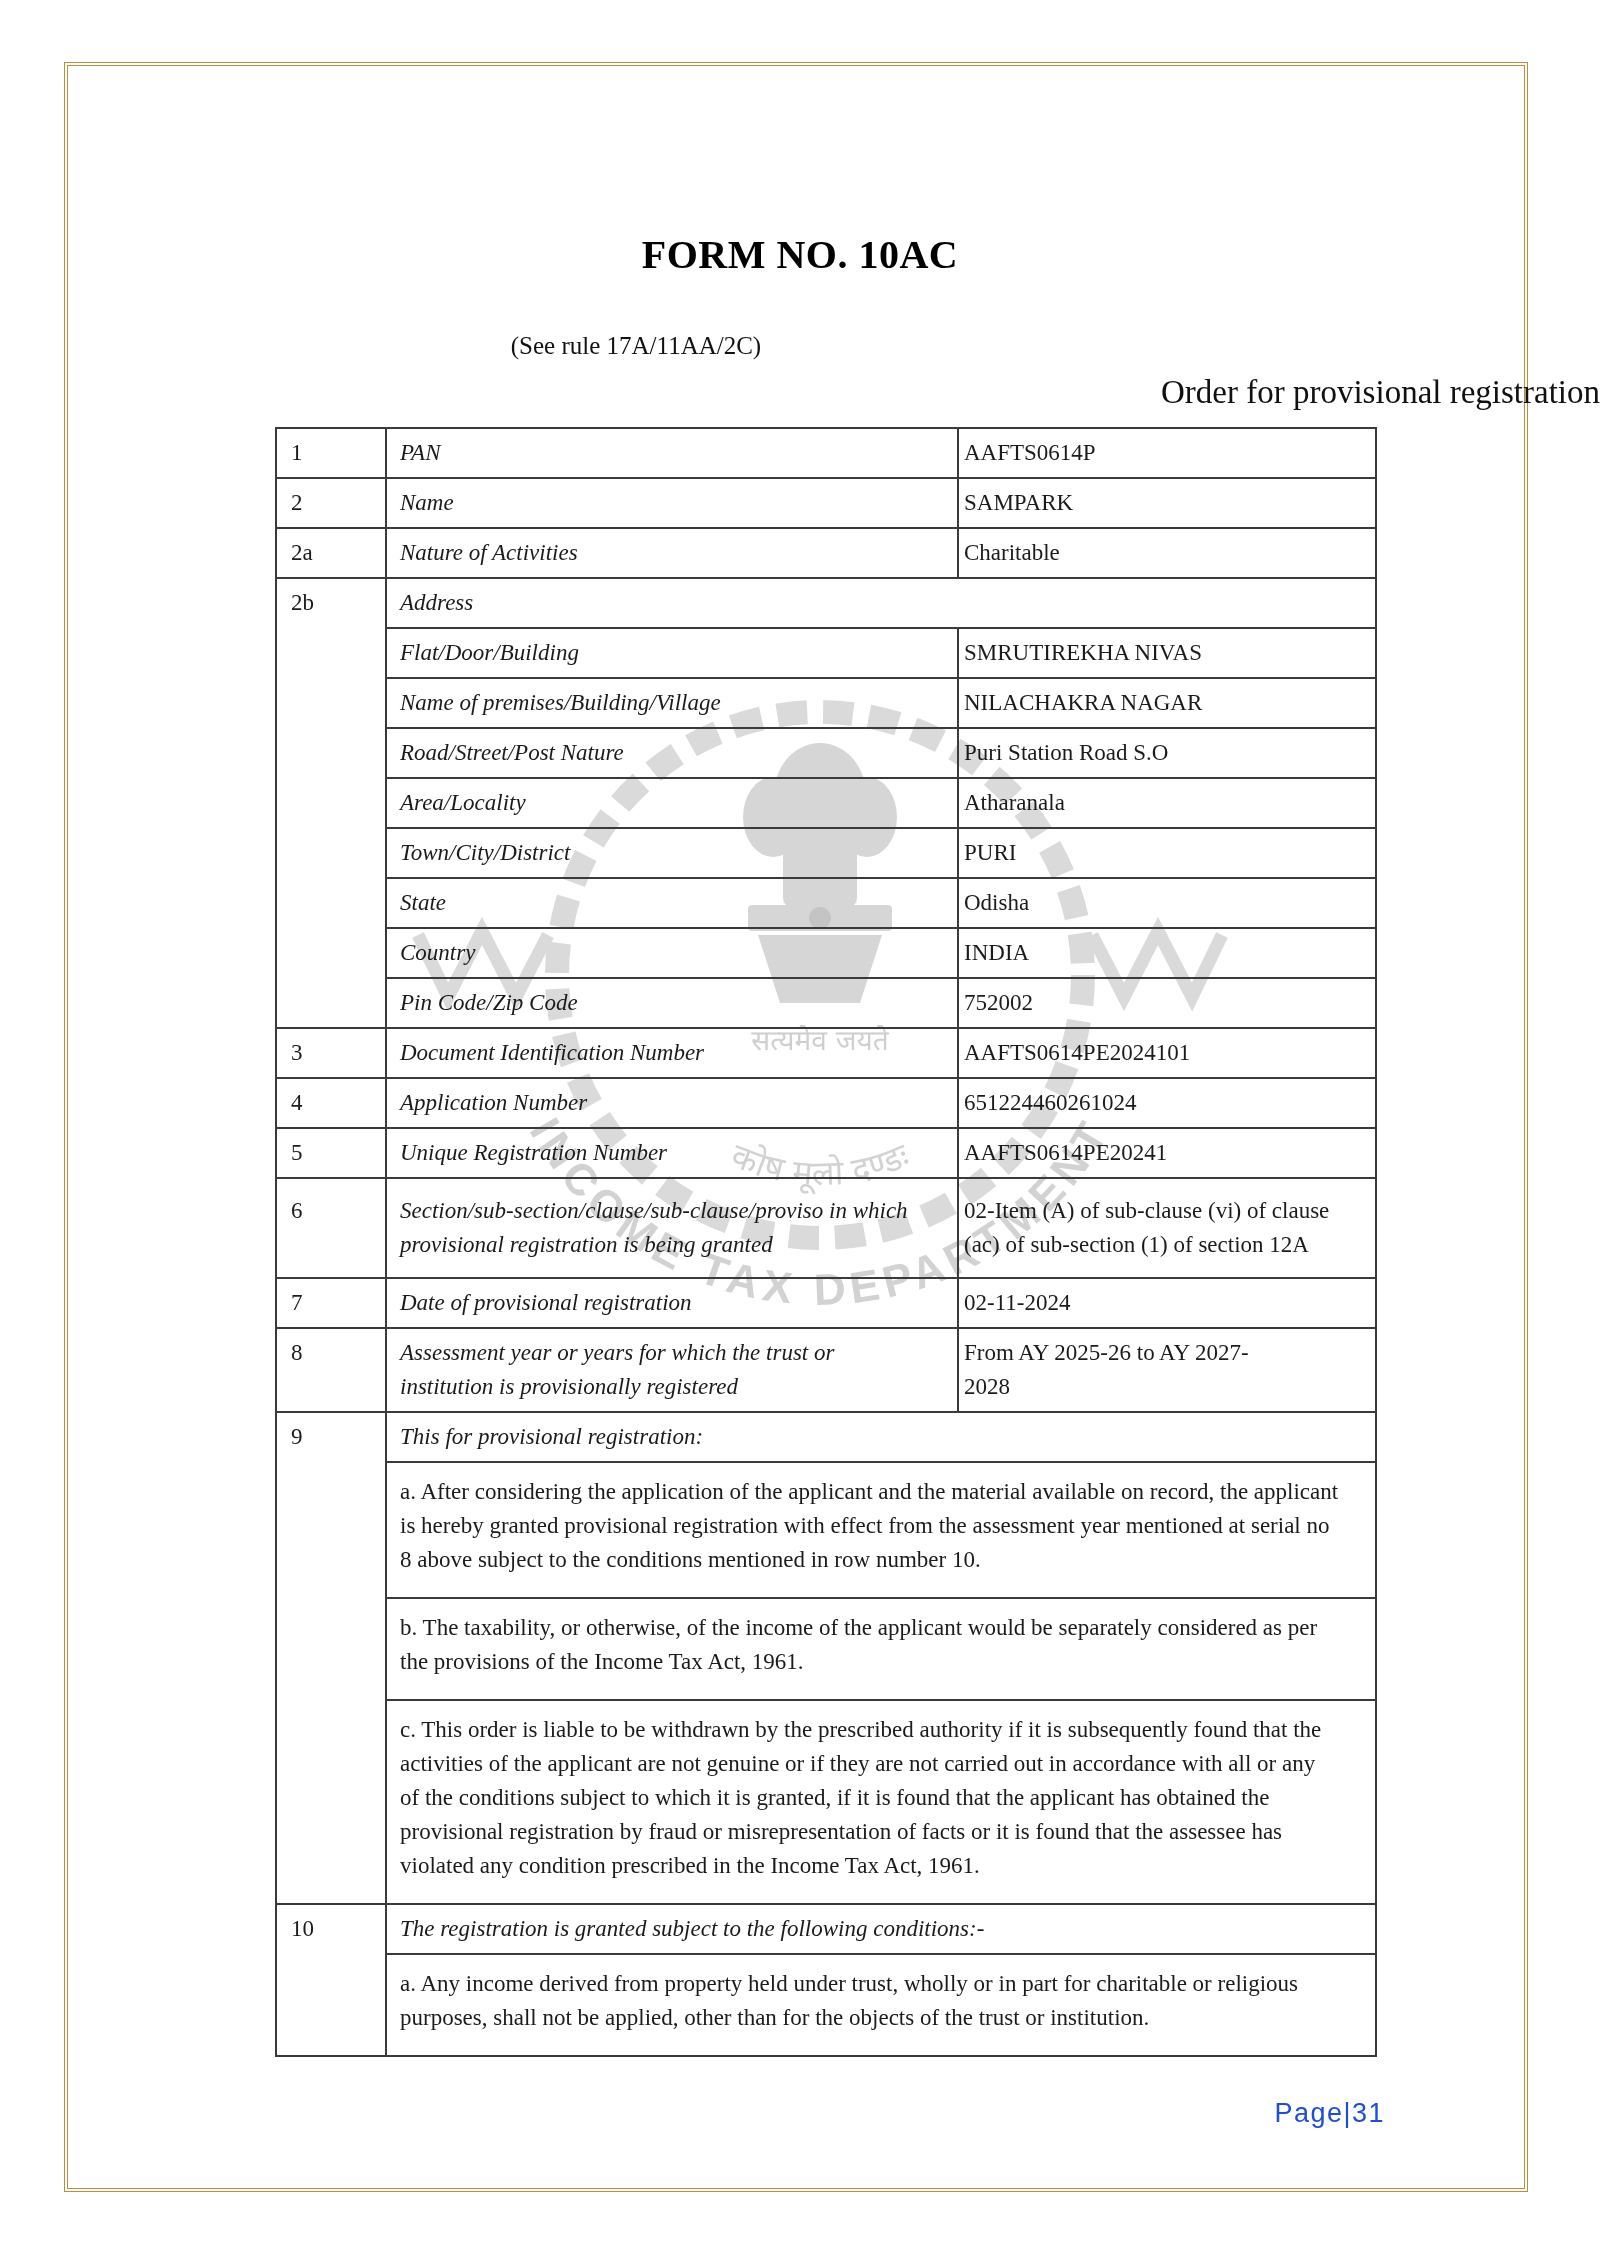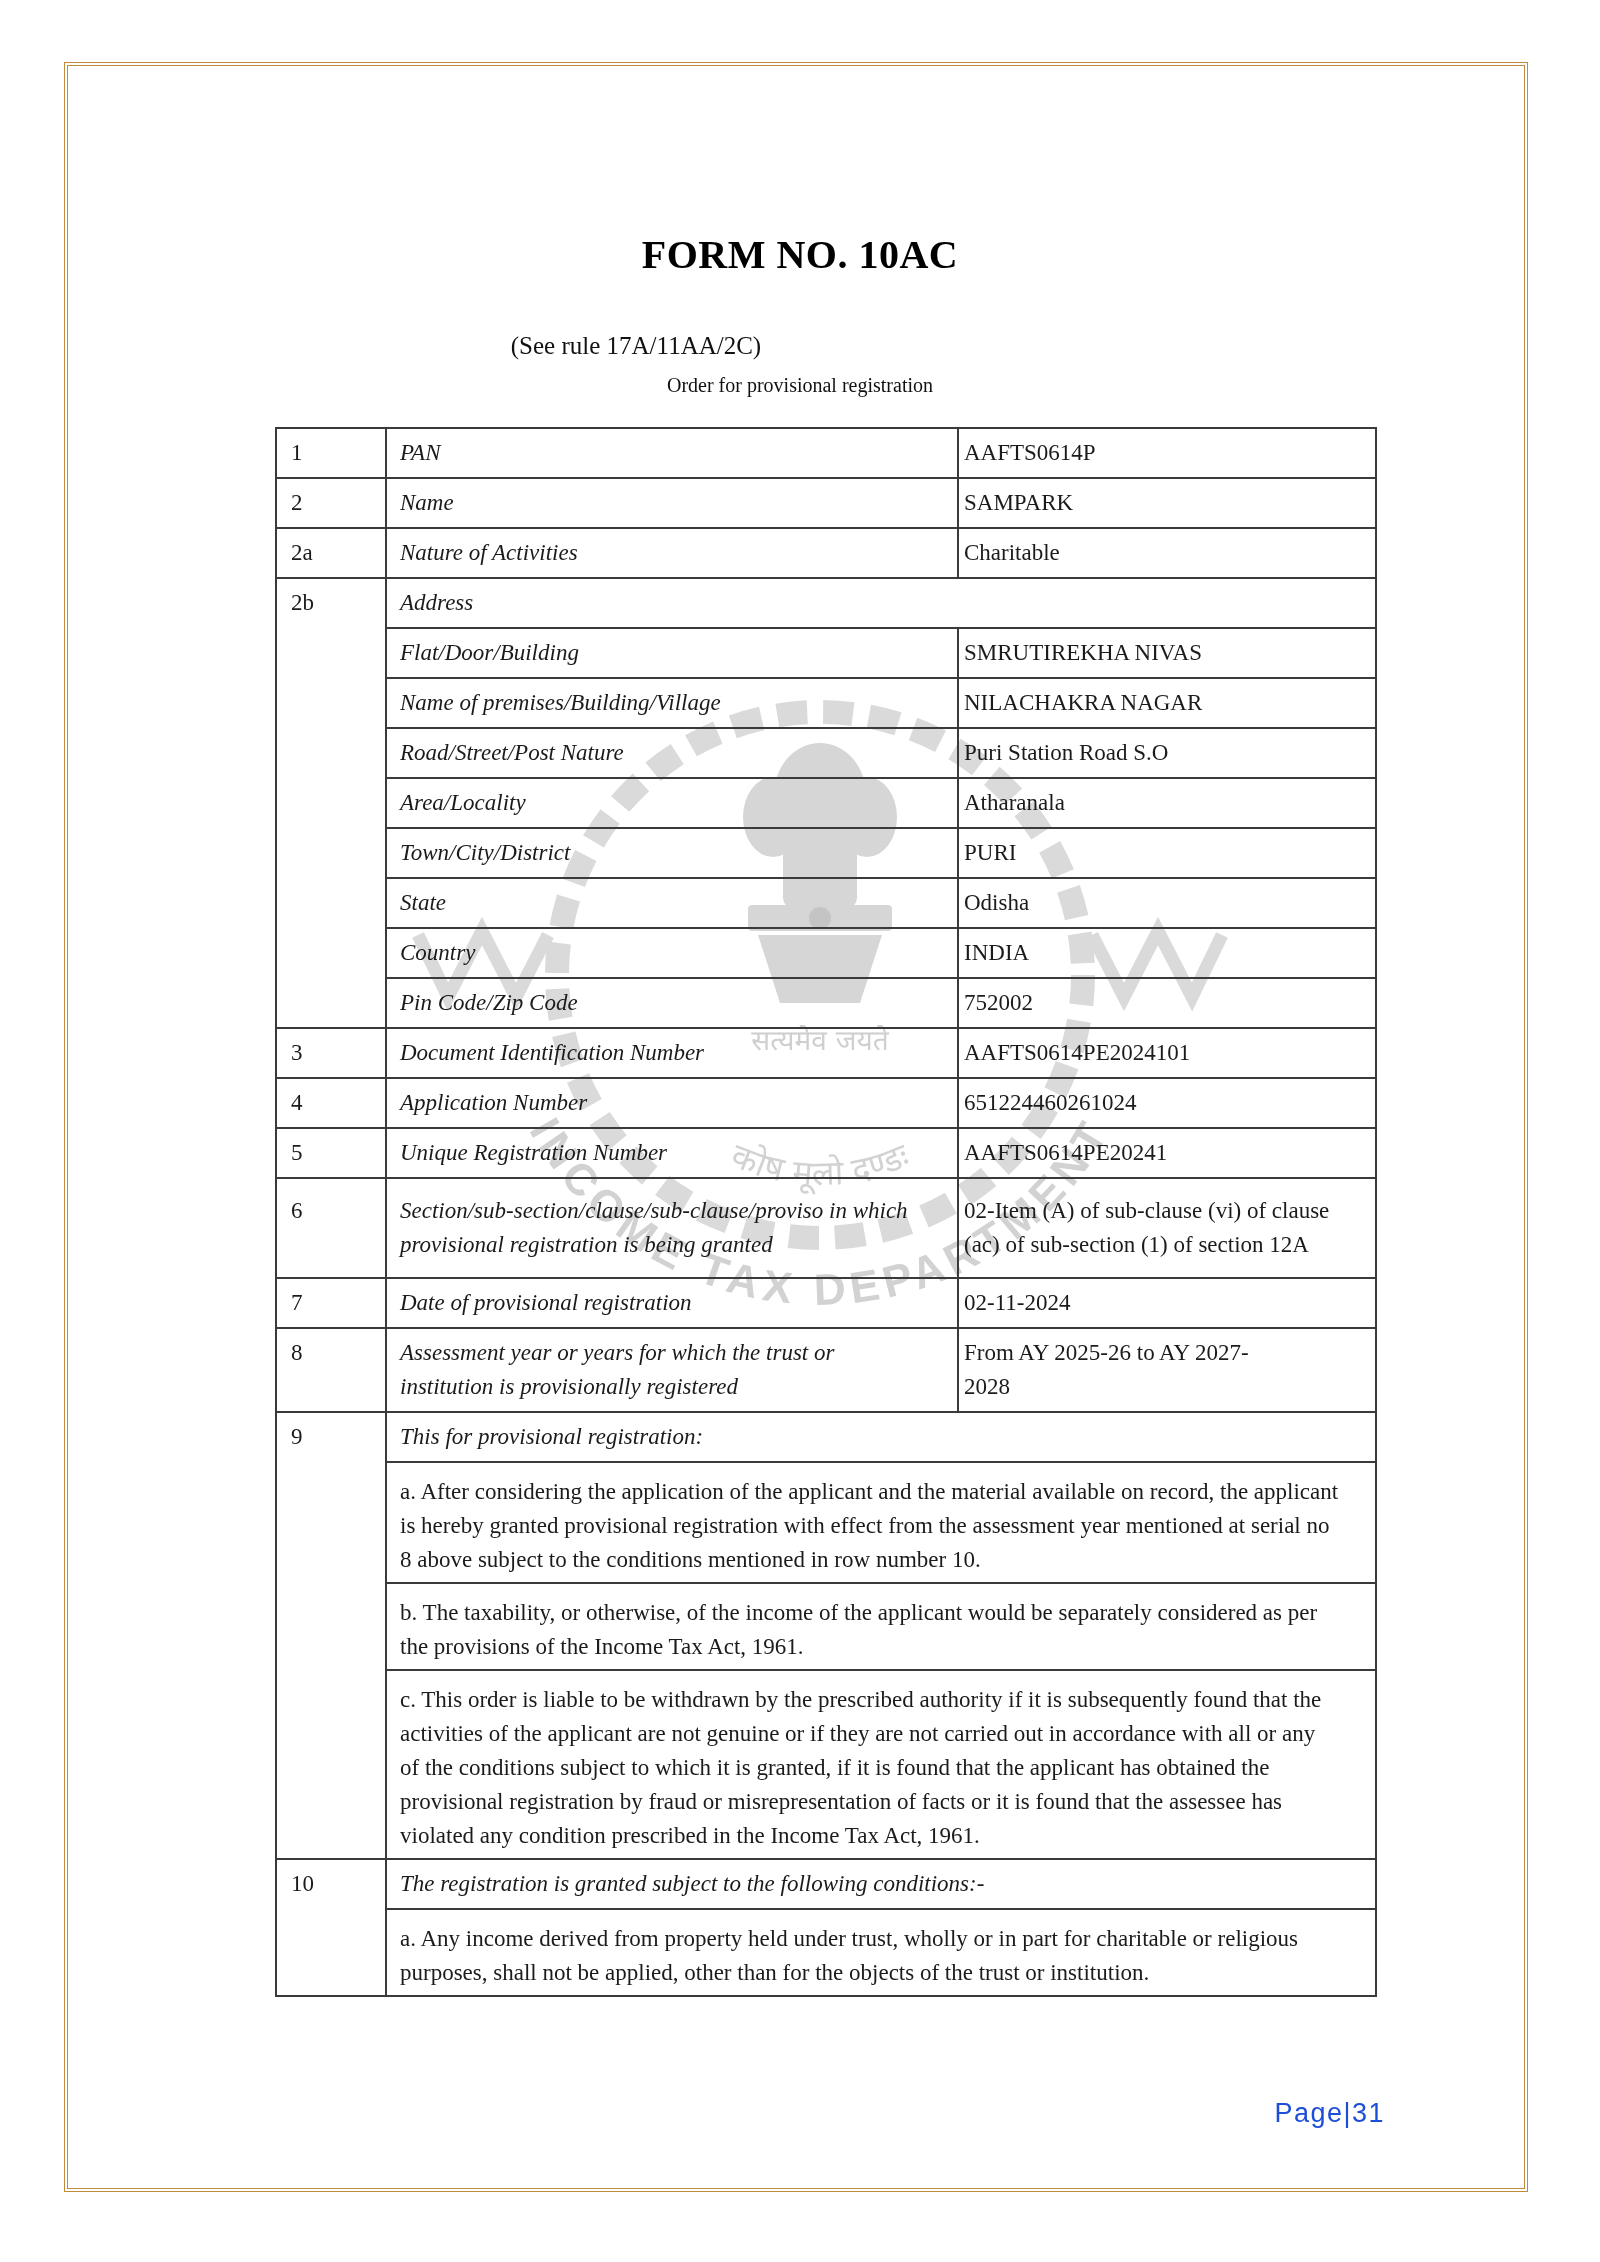--- a/index.html
+++ b/index.html
@@ -31,39 +31,39 @@
     text-align:center;
     font-size:40px;font-weight:bold;color:#000;
     letter-spacing:0.5px;
   }
   .doc-sub1{
     position:absolute;top:332px;left:0;width:1272px;
     text-align:center;font-size:25px;color:#111;
   }
   .doc-sub2{
     position:absolute;top:374px;left:0;width:1600px;
-    text-align:center;font-size:20px;color:#111;
+    text-align:right;font-size:33px;color:#111;
   }
   table.form{
     position:absolute;left:275px;top:427px;
     width:1100px;
     border-collapse:collapse;
     table-layout:fixed;
     background:transparent;
     font-size:23px;line-height:34px;
   }
   table.form td{
     border:2px solid #3a3a3a;
     vertical-align:top;
     padding:7px 5px;
     word-wrap:break-word;
   }
   table.form td.num{padding:7px 6px 7px 14px;}
   table.form td.lbl{padding:7px 48px 7px 13px;font-style:italic;}
-  table.form td.para{padding:12px 36px 5px 13px;}
+  table.form td.para{padding:12px 36px 20px 13px;}
   table.form td.tall{padding-top:15px;padding-bottom:15px;}
   .wrapnarrow{display:inline-block;width:320px;}
   .page-label{
     position:absolute;top:2098px;right:215px;
     font-family:"Liberation Sans","DejaVu Sans",sans-serif;
     font-size:27px;color:#1d4ed8;letter-spacing:1.5px;
   }
 </style>
 </head>
 <body>

